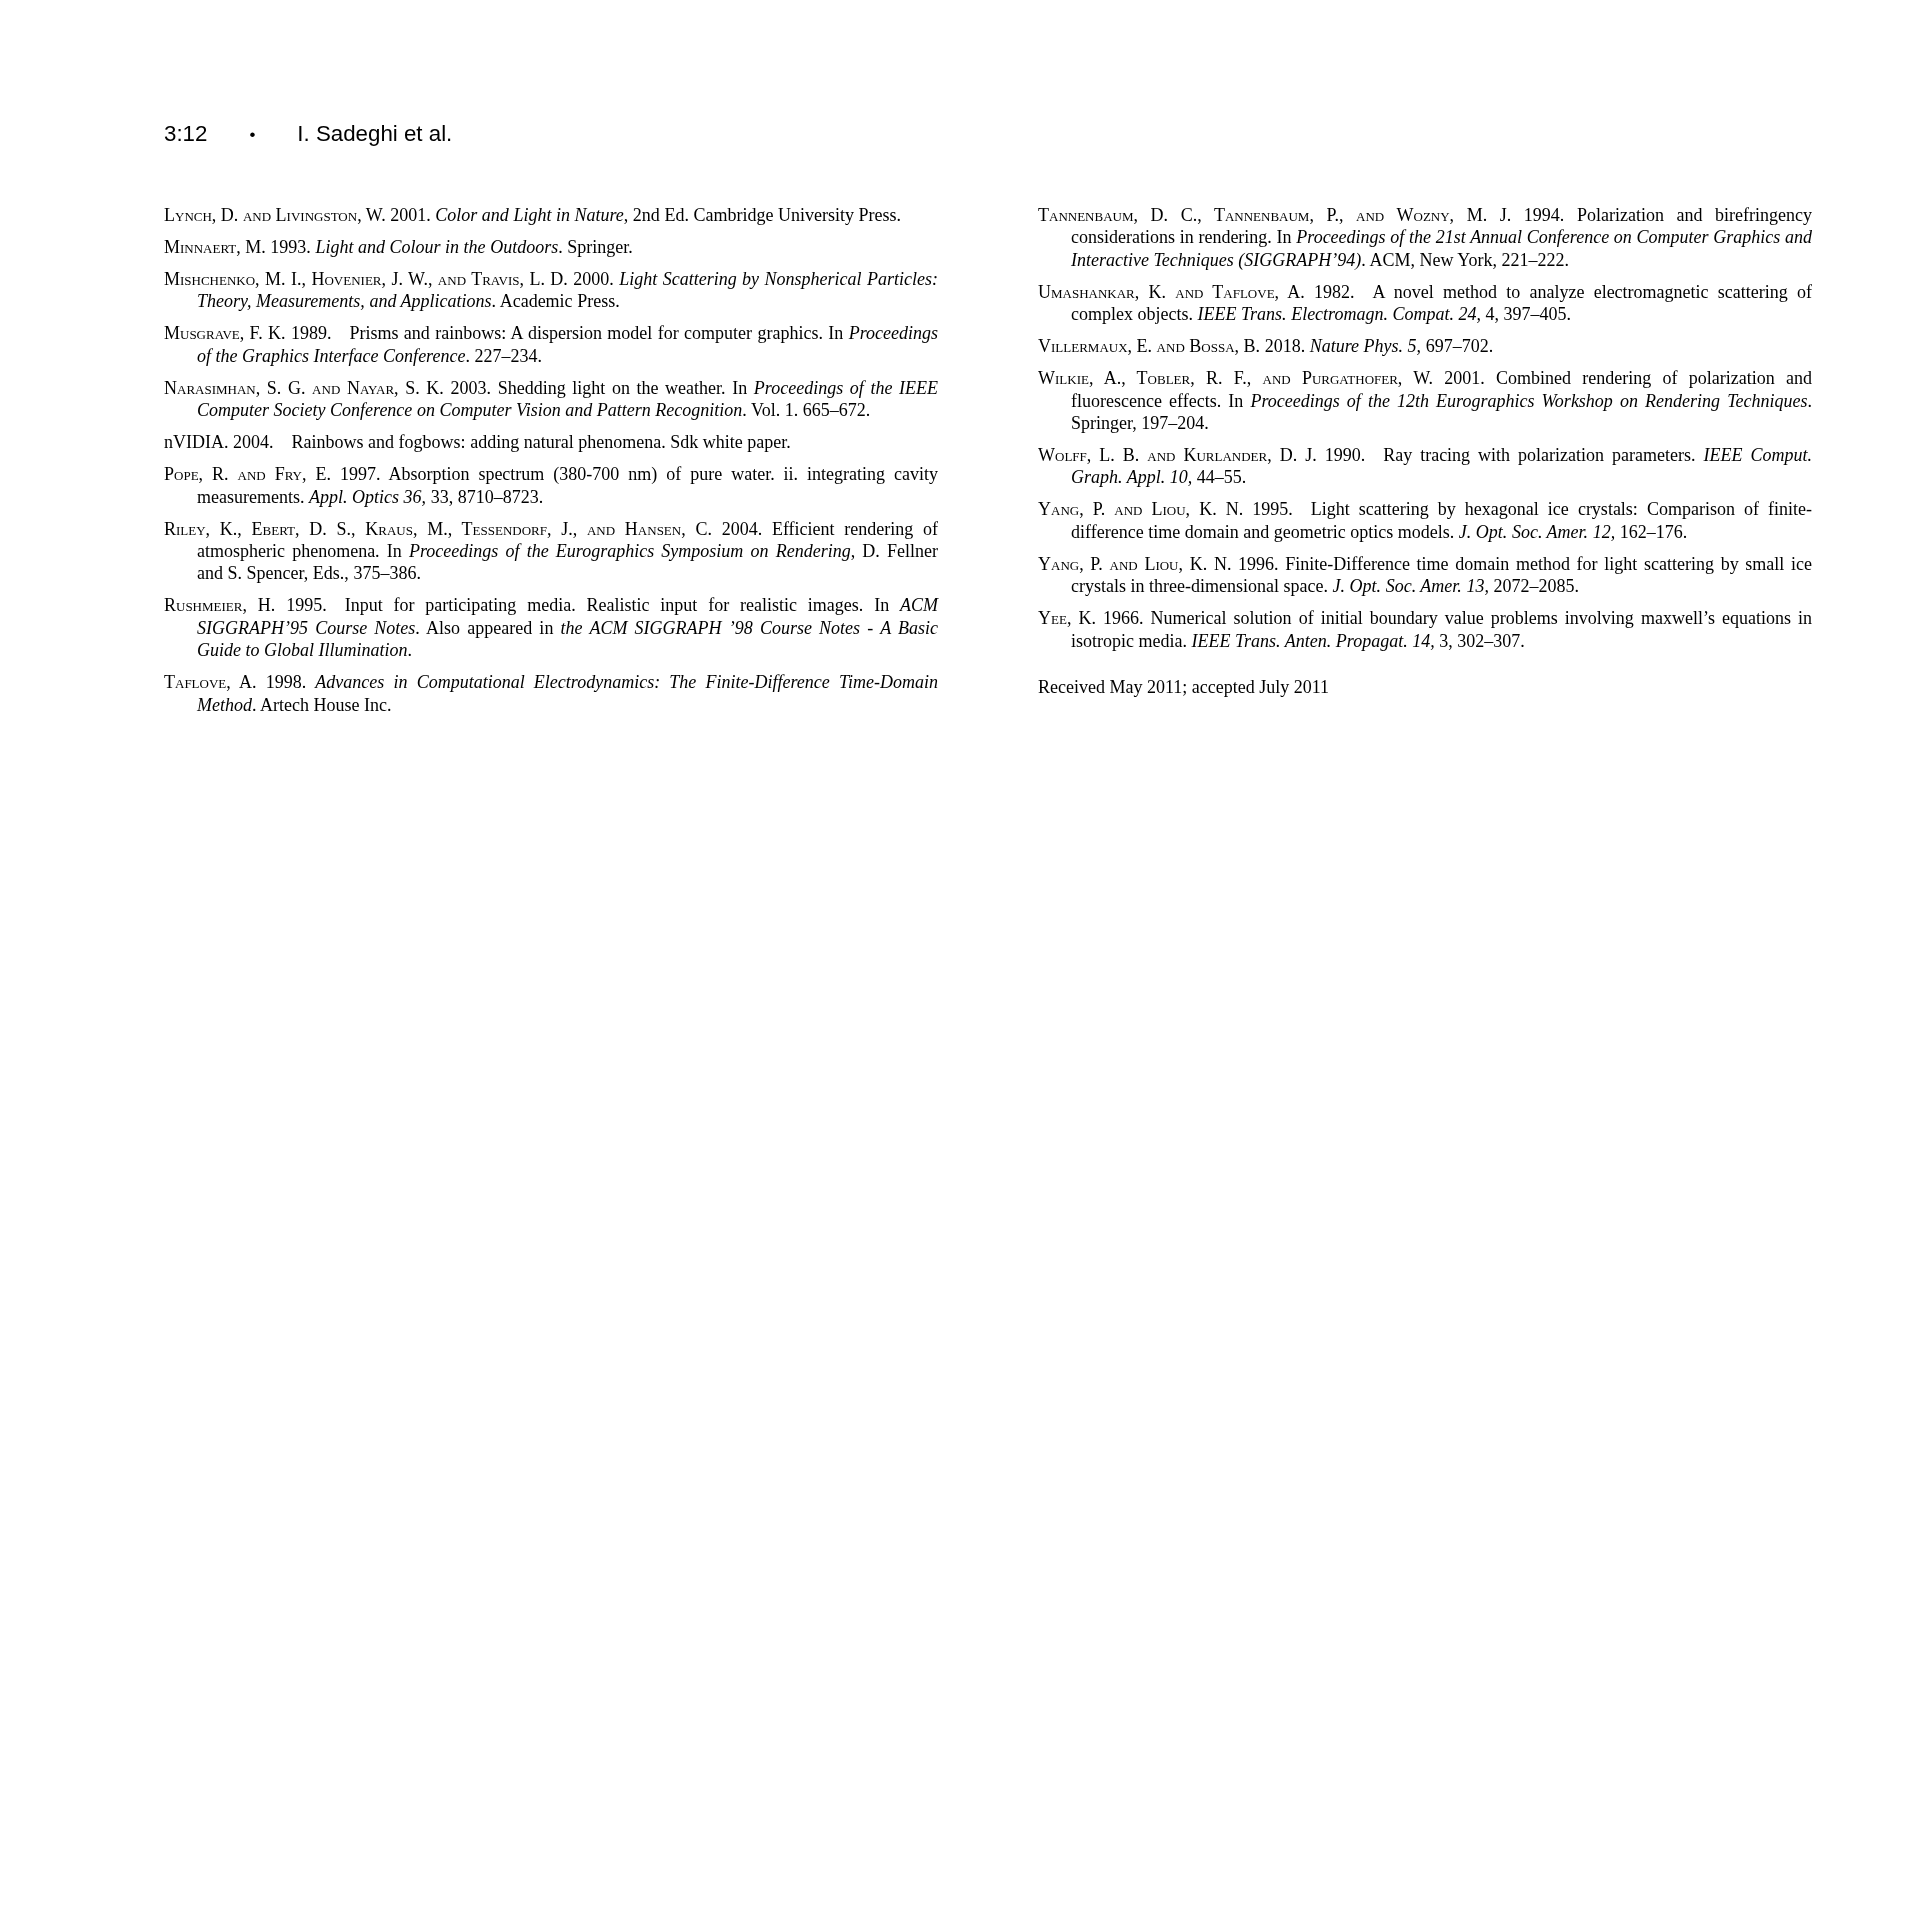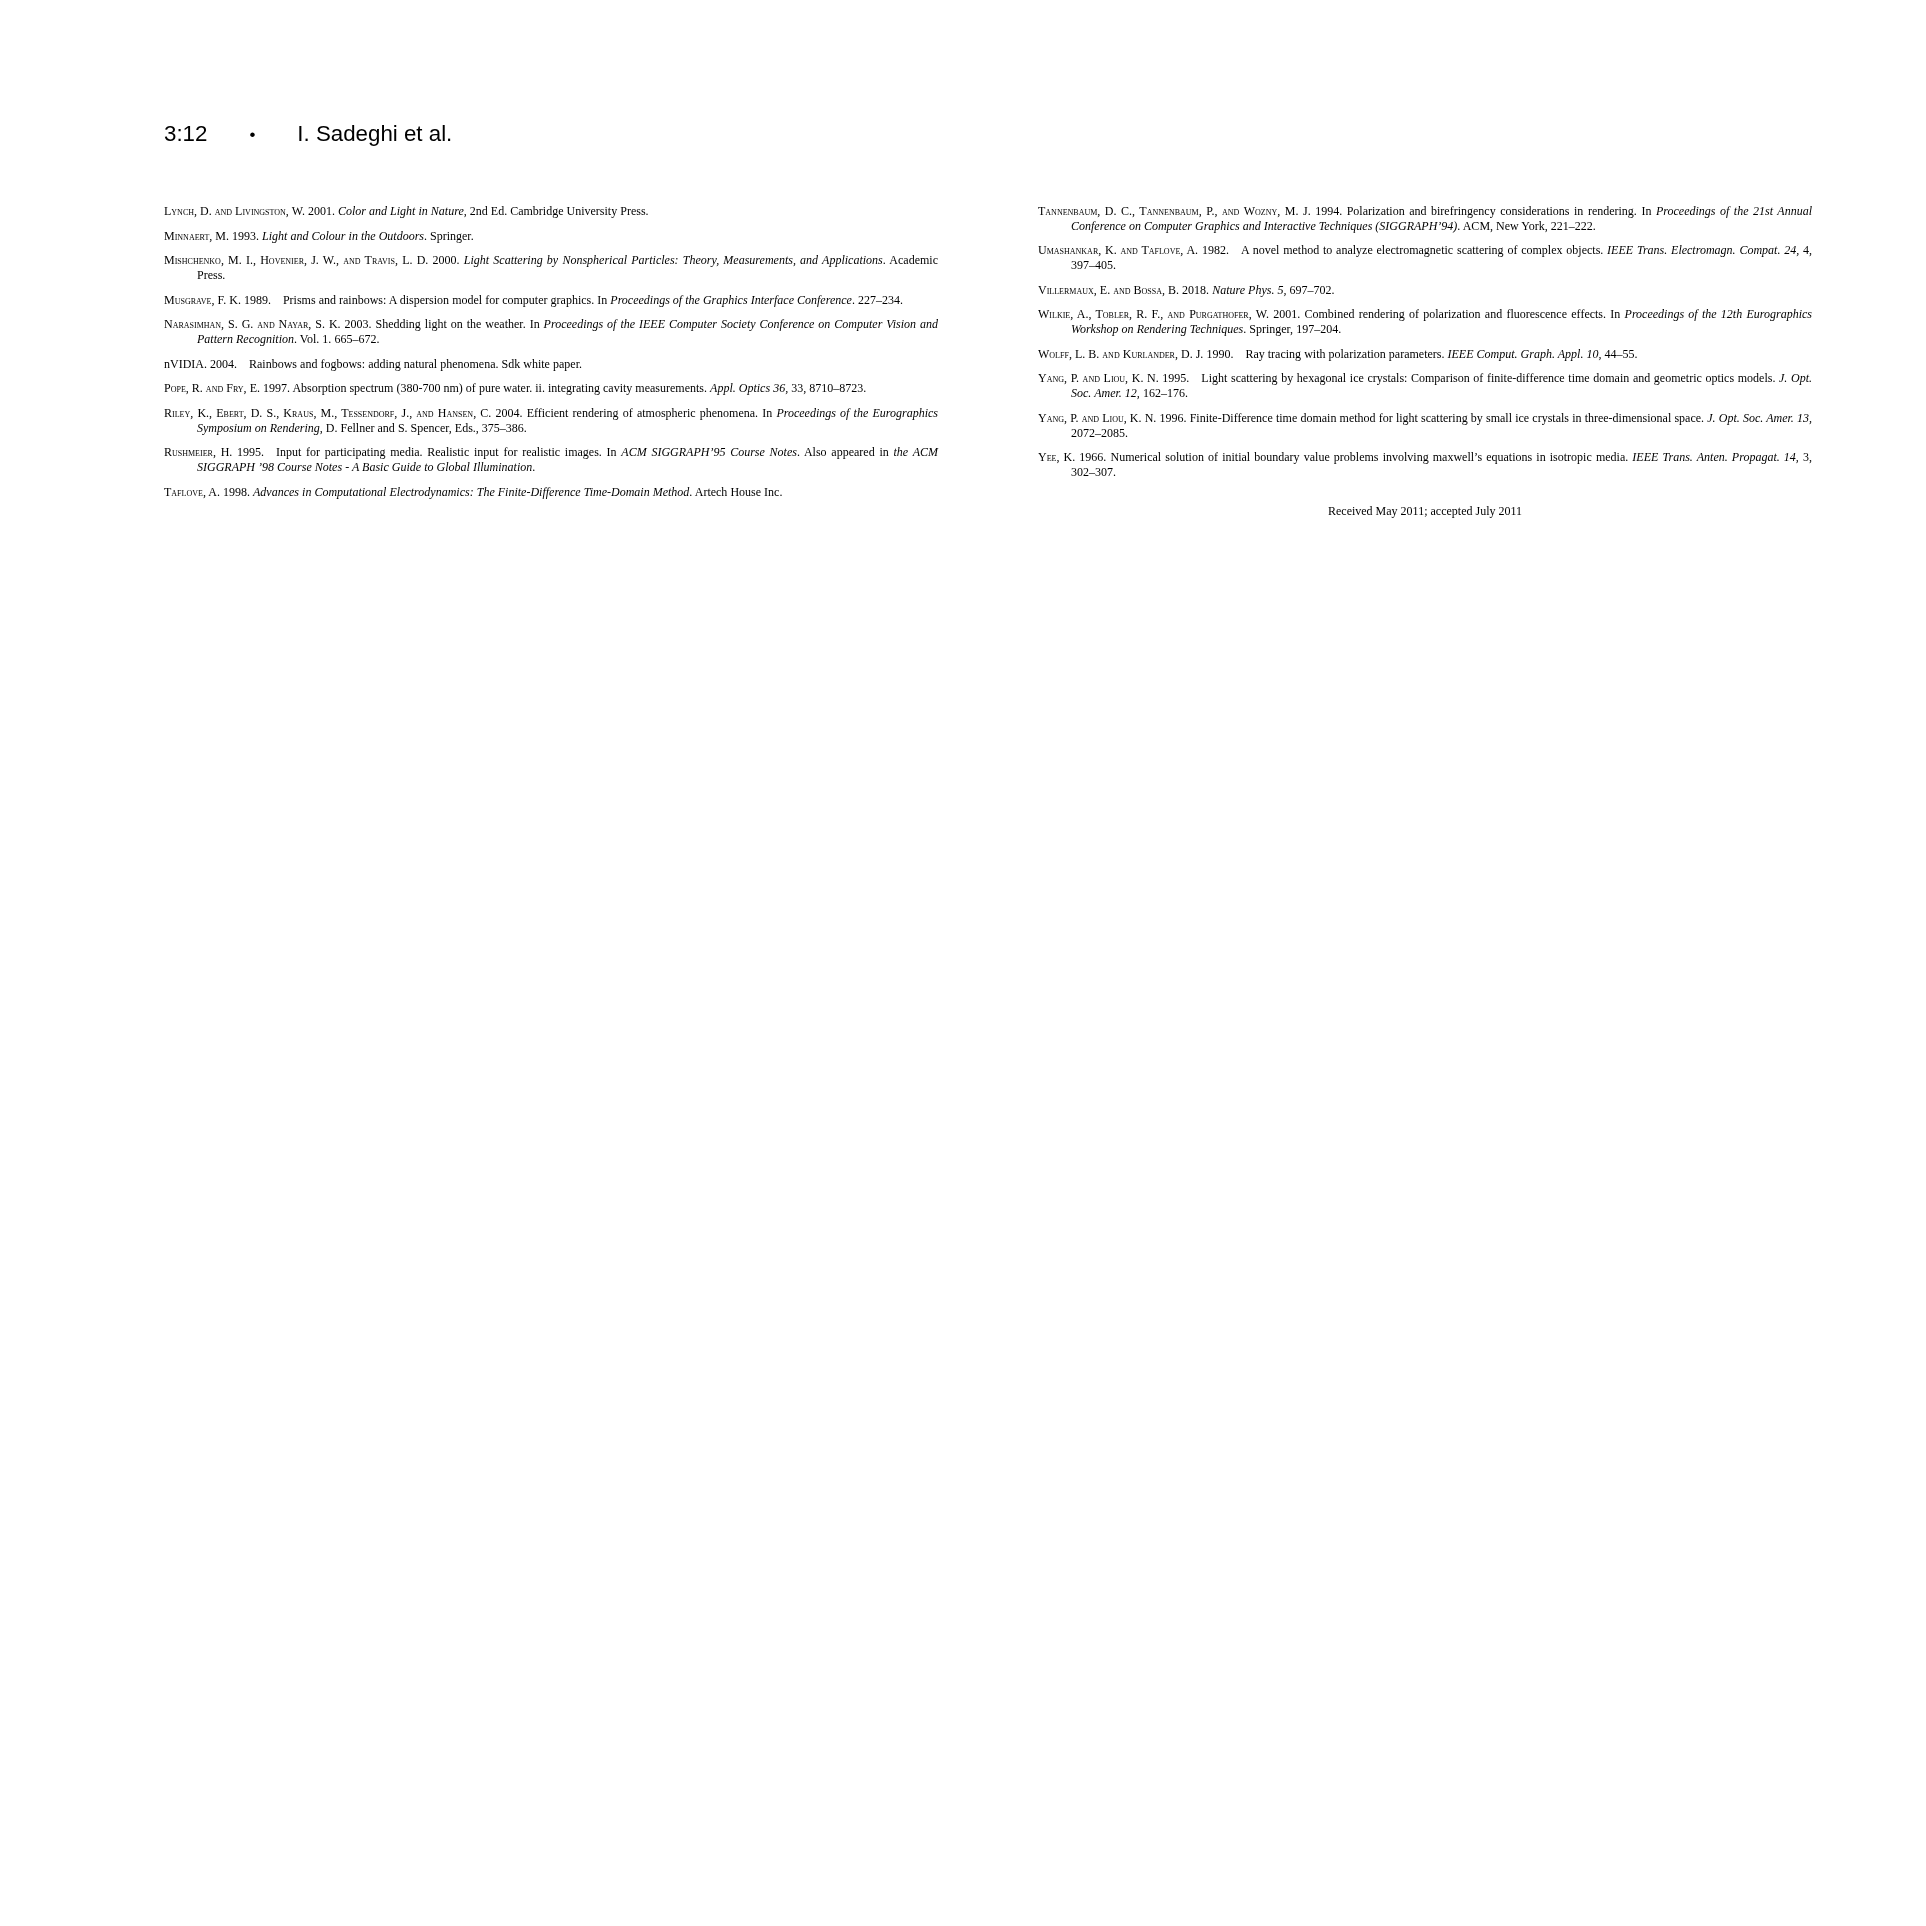--- a/index.html
+++ b/index.html
@@ -35,21 +35,21 @@
   }
   .col {
     width:774px;
     float:left;
   }
   .col.right { margin-left:100px; }
   .clear { clear:both; }
 
   
   .ref {
-    font-size:12px;
+    font-size:18px;
     line-height:1.245;
     text-align:justify;
     text-justify:inter-word;
     margin:0 0 9.6px 0;
     padding-left:33px;
     text-indent:-33px;
     hyphens:none;
     word-spacing:0.04px;
   }
   .ref:last-child { margin-bottom:8px; }
@@ -57,24 +57,23 @@
   
   .sc {
     font-variant:small-caps;
     font-feature-settings:"smcp";
   }
 
   .it { font-style:italic; }
 
   
   .received {
-    font-size:12px;
+    font-size:18px;
     line-height:1.25;
     margin-top:24px;
-    text-align:center;
   }
 </style>
 </head>
 <body>
 
 <div class="page">
 
   <div class="running-head">
     <span class="folio">3:12</span><span class="rh-gap-a"></span><span class="bullet">•</span><span class="rh-gap-b"></span><span>I. Sadeghi et al.</span>
   </div>

